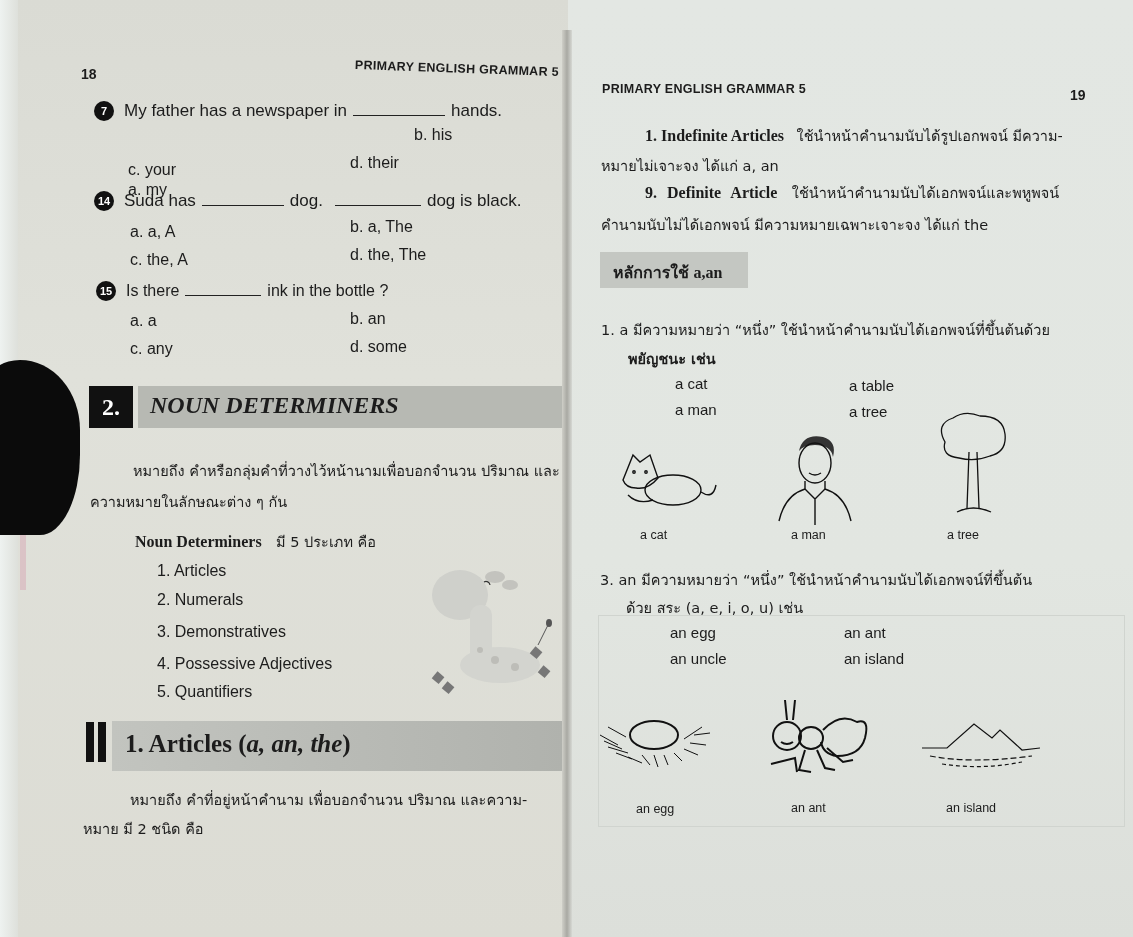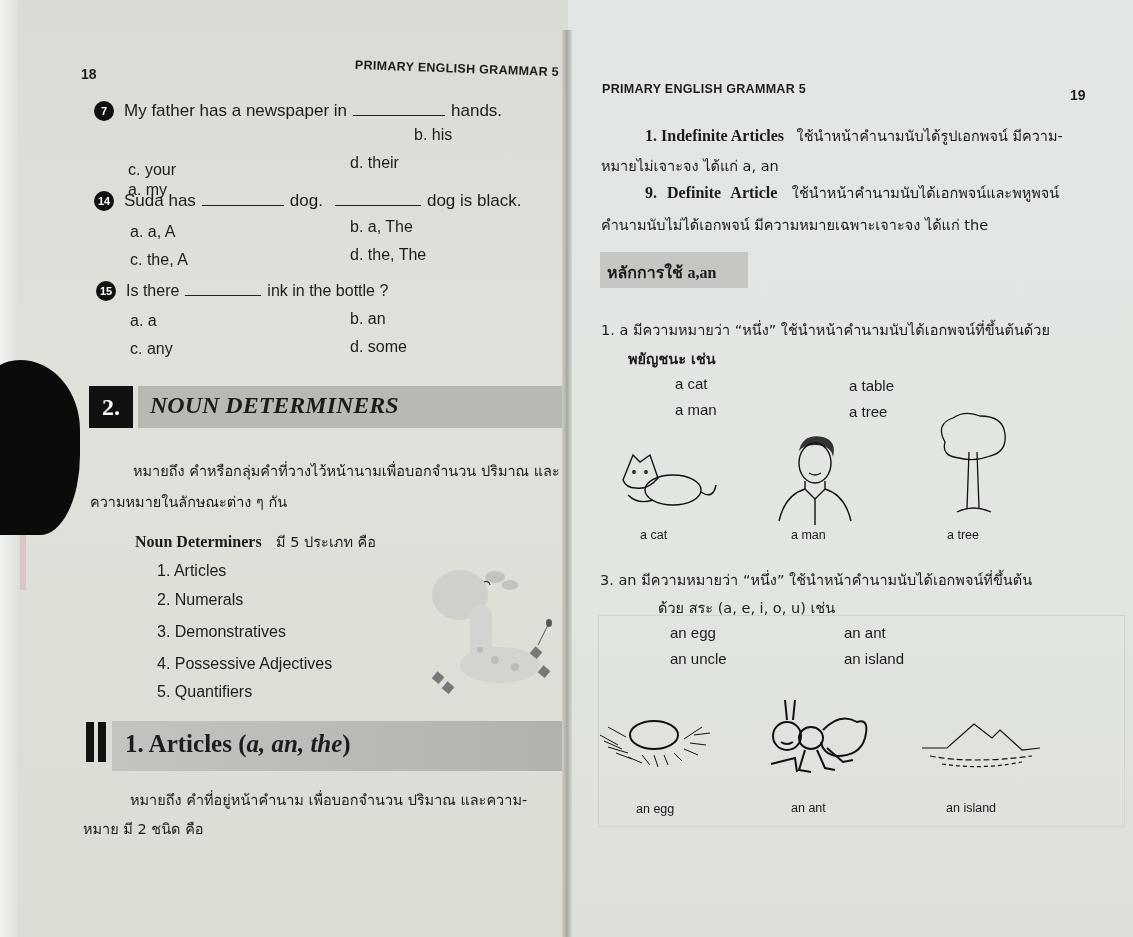--- a/index.html
+++ b/index.html
@@ -129,21 +129,21 @@
 <div class="abs thai" style="left:601px;top:154px;">หมายไม่เจาะจง  ได้แก่ a, an</div>
 
 <div class="abs" style="left:645px;top:181px;">
   <span class="serifb" style="word-spacing:6px;">9. Definite  Article</span>
   <span class="thai" style="margin-left:10px;">ใช้นำหน้าคำนามนับได้เอกพจน์และพหูพจน์</span>
 </div>
 <div class="abs thai" style="left:601px;top:213px;">คำนามนับไม่ได้เอกพจน์ มีความหมายเฉพาะเจาะจง  ได้แก่ the</div>
 
 <div class="subband"></div>
 <div class="abs" style="left:607px;top:260px;">
-  <span class="thai" style="font-size:16px;font-weight:bold;">หลักการใช้</span>
+  <span class="thai" style="font-size:16px;font-weight:bold;margin-left:6px;">หลักการใช้</span>
   <span class="serifb">a,an</span>
 </div>
 
 <div class="abs thai" style="left:601px;top:318px;">1.  a  มีความหมายว่า  “หนึ่ง”  ใช้นำหน้าคำนามนับได้เอกพจน์ที่ขึ้นต้นด้วย</div>
 <div class="abs thai" style="left:628px;top:347px;font-weight:bold;">พยัญชนะ  เช่น</div>
 <div class="abs ex" style="left:675px;top:375px;">a cat</div>
 <div class="abs ex" style="left:849px;top:377px;">a table</div>
 <div class="abs ex" style="left:675px;top:401px;">a man</div>
 <div class="abs ex" style="left:849px;top:403px;">a tree</div>
 
@@ -175,21 +175,21 @@
     <path d="M22 100 Q38 92 56 100"></path>
   </g>
 </svg>
 <div class="abs cap" style="left:640px;top:528px;">a cat</div>
 <div class="abs cap" style="left:791px;top:528px;">a man</div>
 <div class="abs cap" style="left:947px;top:528px;">a tree</div>
 
 <div class="faint-box" style="left:598px;top:615px;width:525px;height:210px;"></div>
 
 <div class="abs thai" style="left:600px;top:568px;">3.  an  มีความหมายว่า  “หนึ่ง”   ใช้นำหน้าคำนามนับได้เอกพจน์ที่ขึ้นต้น</div>
-<div class="abs thai" style="left:626px;top:596px;margin-left:32px;">ด้วย สระ  (a, e, i, o, u)  เช่น</div>
+<div class="abs thai" style="left:626px;top:596px;">ด้วย สระ  (a, e, i, o, u)  เช่น</div>
 <div class="abs ex" style="left:670px;top:624px;">an egg</div>
 <div class="abs ex" style="left:844px;top:624px;">an ant</div>
 <div class="abs ex" style="left:670px;top:650px;">an uncle</div>
 <div class="abs ex" style="left:844px;top:650px;">an island</div>
 
 <svg class="pic" style="left:598px;top:715px;" width="112" height="55" viewBox="0 0 112 55">
   <ellipse cx="56" cy="20" rx="24" ry="14" fill="none" stroke="#111" stroke-width="2"></ellipse>
   <g stroke="#111" stroke-width="1">
     <path d="M2 20 L20 30 M6 26 L24 34 M10 32 L30 38 M18 38 L34 44 M30 42 L44 48 M44 40 L52 50 M56 40 L60 52 M66 40 L70 50 M76 38 L84 46 M86 34 L100 40 M92 28 L108 30 M96 20 L112 18 M86 24 L104 12 M28 22 L10 12"></path>
   </g>

